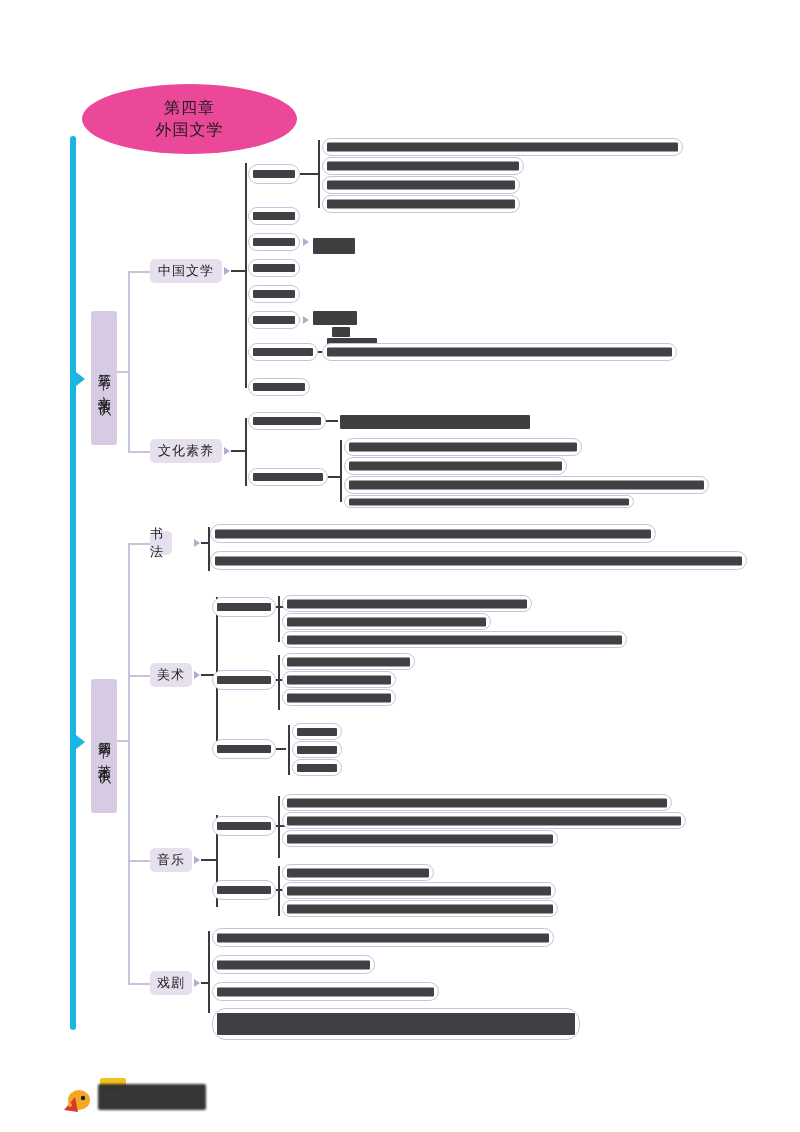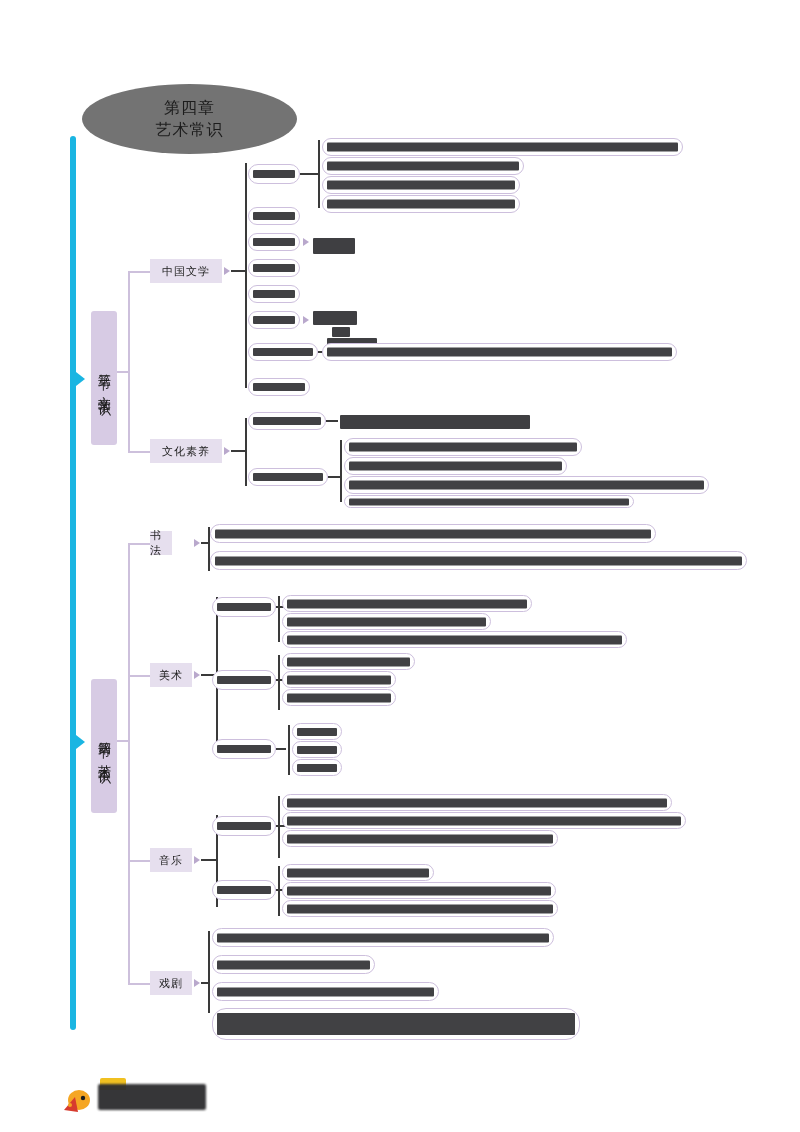--- a/index.html
+++ b/index.html
@@ -6,21 +6,21 @@
   html,body{margin:0;padding:0;background:#ffffff;}
   body{
     font-family:"DejaVu Sans","Liberation Sans",sans-serif;
     width:800px;height:1132px;position:relative;overflow:hidden;
   }
   #stage{position:absolute;left:0;top:0;width:800px;height:1132px;}
 
   
   .root-node{
     position:absolute;left:82px;top:84px;width:215px;height:70px;
-    background:#737373;border-radius:50%;
+    background:#ec4899;border-radius:50%;
     display:flex;flex-direction:column;align-items:center;justify-content:center;
     color:#1c1c1c;font-size:16px;line-height:1.35;letter-spacing:1px;
     text-align:center;
   }
   .root-node span{display:block;}
 
   
   .trunk{
     position:absolute;left:70px;top:140px;width:6px;height:890px;
     background:#1ab5e2;border-radius:3px;
@@ -39,23 +39,23 @@
   .sec-label{
     position:absolute;background:#d7cbe4;border-radius:3px;
     display:flex;align-items:center;justify-content:center;
     writing-mode:vertical-rl;text-orientation:upright;
     font-size:13px;letter-spacing:2px;color:#1c1c1c;
     padding:6px 0;
   }
 
   
   .cat-label{
-    position:absolute;background:#e6dfee;border-radius:0;
+    position:absolute;background:#e6dfee;border-radius:5px;
     display:flex;align-items:center;justify-content:center;
-    font-size:11px;letter-spacing:1px;color:#1c1c1c;
+    font-size:13px;letter-spacing:1px;color:#1c1c1c;
   }
 
   
   .ln{position:absolute;background:#c9bcd8;}
   .ln.dark{background:#3a3a3a;}
   .ln.lav{background:#cdc0dc;}
   .elbow-dot{
     position:absolute;width:0;height:0;
     border-top:4px solid transparent;border-bottom:4px solid transparent;
     border-left:6px solid #b9a8cc;
@@ -94,21 +94,21 @@
     background:#f0c020;border-radius:2px 2px 0 0;filter:blur(.4px);
   }
 </style>
 </head>
 <body>
 
 <div id="stage">
 
   <div class="root-node">
     <span>第四章</span>
-    <span>艺术常识</span>
+    <span>外国文学</span>
   </div>
 
   <div class="trunk-cap"></div>
   <div class="trunk"></div>
   <div class="trunk-arrow" style="left:76px;top:372px;"></div>
   <div class="trunk-arrow" style="left:76px;top:735px;"></div>
 
   <div class="sec-label" style="left:91px;top:311px;width:26px;height:122px;">
     <span>第三节  文学常识</span>
   </div>

